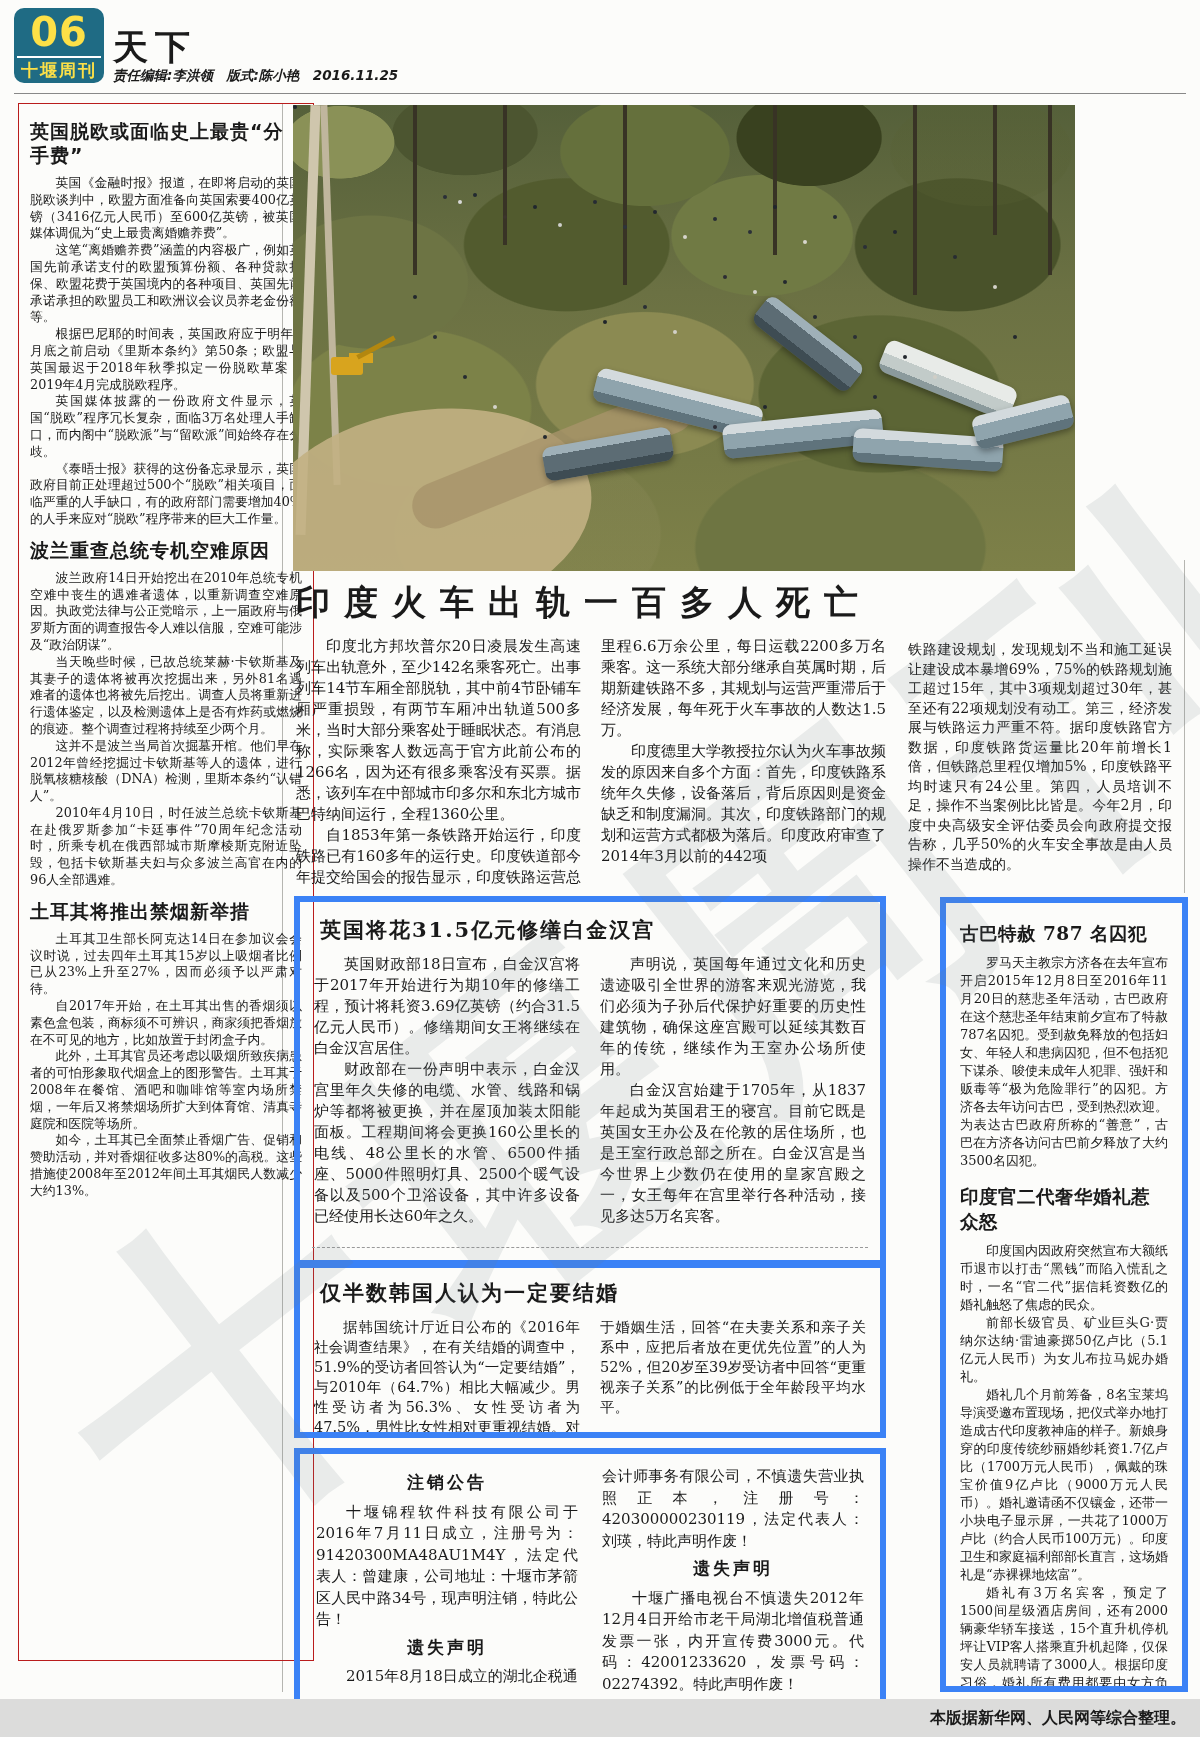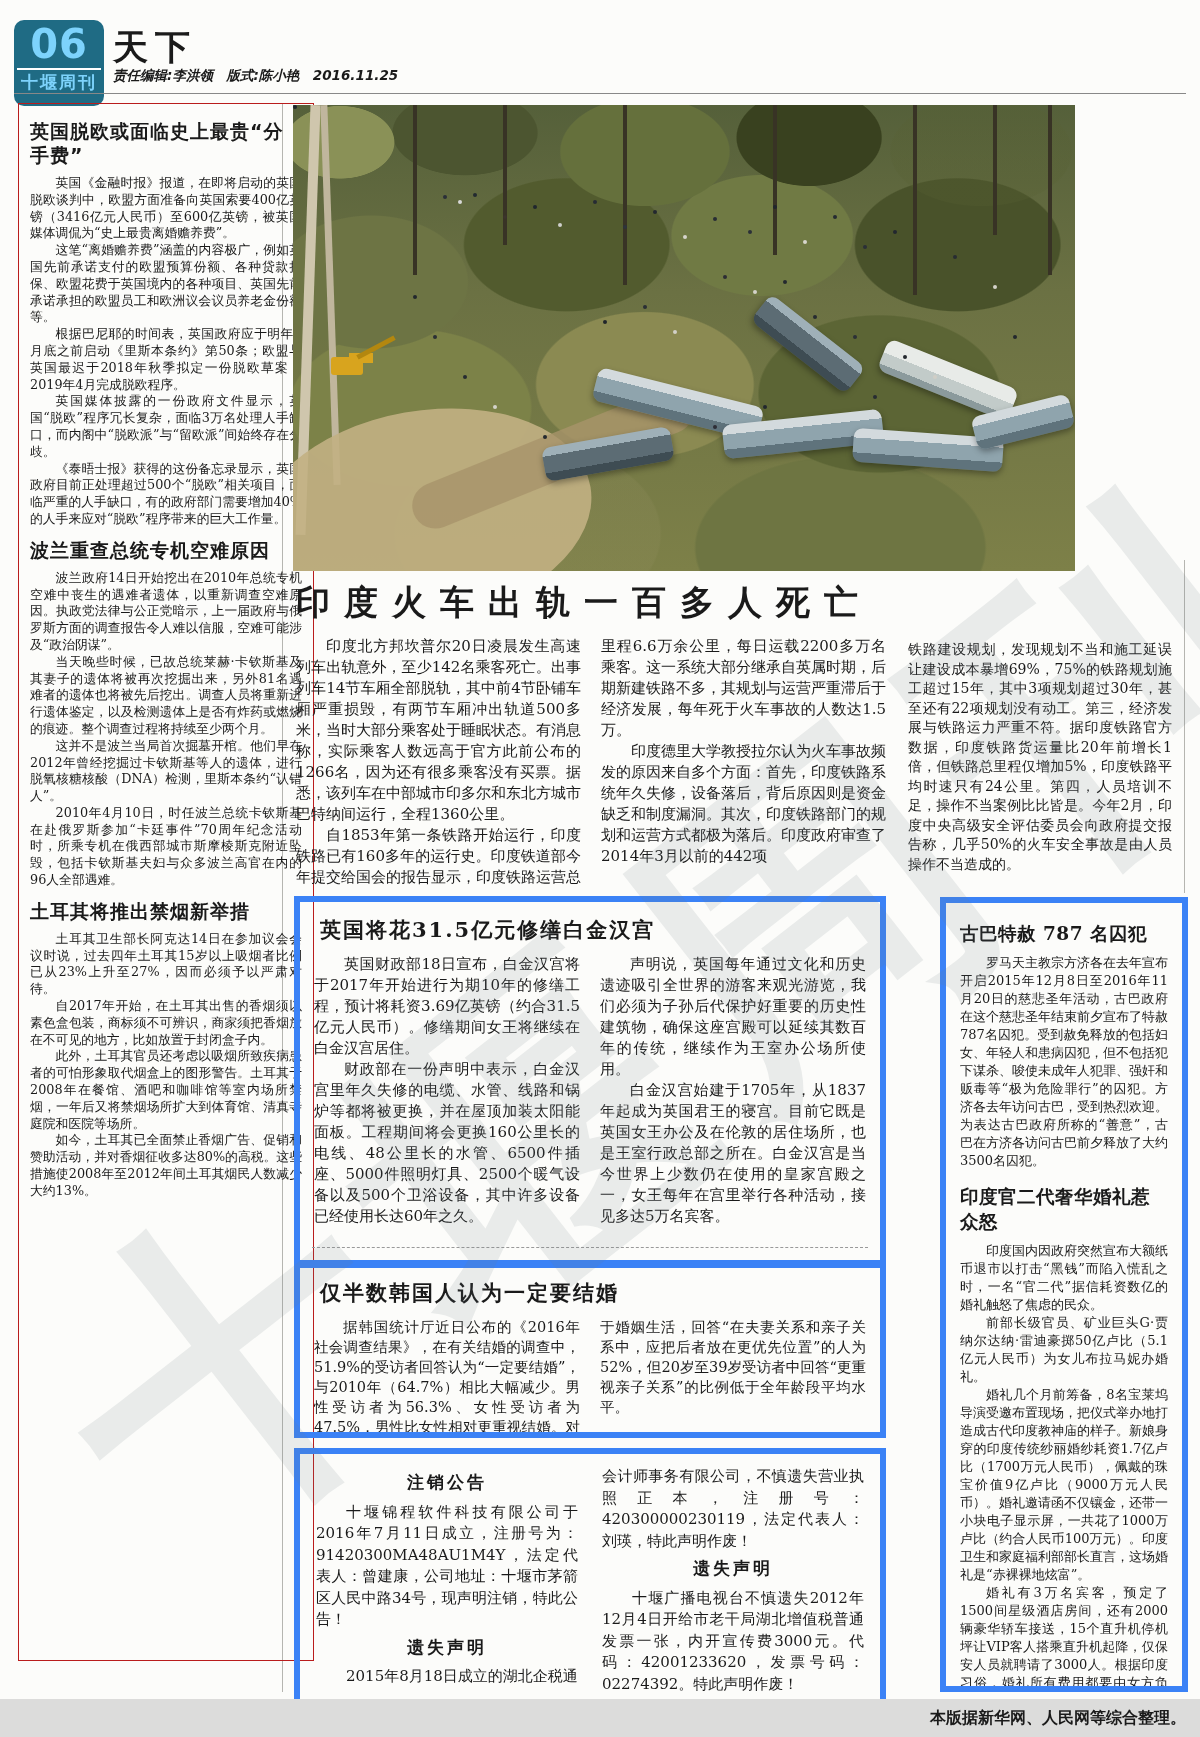--- a/index.html
+++ b/index.html
@@ -1,22 +1,22 @@
 <!DOCTYPE html>
 <html><head>
 <meta charset="utf-8">
 <style>
   html,body{margin:0;padding:0;background:#e9e9e6;}
   #page{position:relative;width:1200px;height:1737px;margin:0 auto;background:#fcfcfa;overflow:hidden;
         font-family:"DejaVu Serif", serif;color:#1a1a1a;}
   [data-name]{box-sizing:border-box;}
 
   
-  .brand-box{position:absolute;left:14px;top:8px;width:90px;height:86px;background:#1f6b84;border-radius:10px;
-             color:#7dd3fc;text-align:center;font-family:"DejaVu Sans",sans-serif;margin-top:12px;}
+  .brand-box{position:absolute;left:14px;top:8px;width:90px;height:75px;background:#1f6b84;border-radius:10px;
+             color:#fde047;text-align:center;font-family:"DejaVu Sans",sans-serif;}
   .page-num{font-size:40px;font-weight:bold;line-height:48px;letter-spacing:1px;}
   .brand-divider{height:0;border-top:2px solid #fff;margin:0 3px;}
   .masthead{font-size:17px;font-weight:bold;letter-spacing:2px;line-height:24px;}
   .section-title{position:absolute;left:113px;top:24px;font-size:35px;font-weight:900;letter-spacing:7px;}
   .editor-line{position:absolute;left:113px;top:67px;font-size:13.5px;font-weight:bold;font-style:italic;
                font-family:"DejaVu Sans",sans-serif;}
   .header-rule{position:absolute;left:14px;top:93px;width:1172px;border-top:1px solid #888;}
 
   
   .vrule-left{position:absolute;left:282px;top:103px;height:1589px;border-left:1px solid #b5b5b0;}

